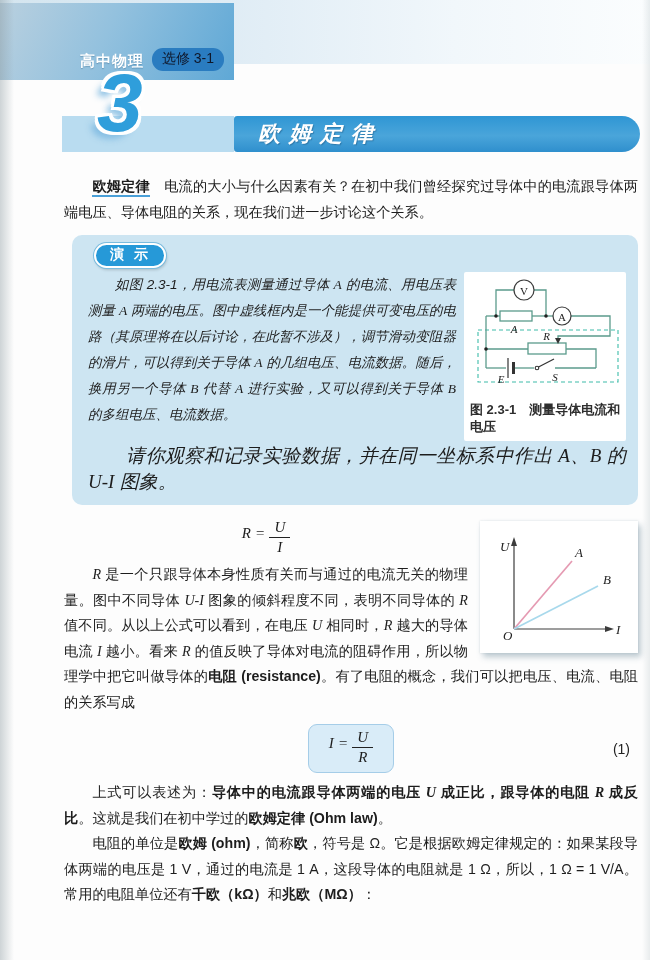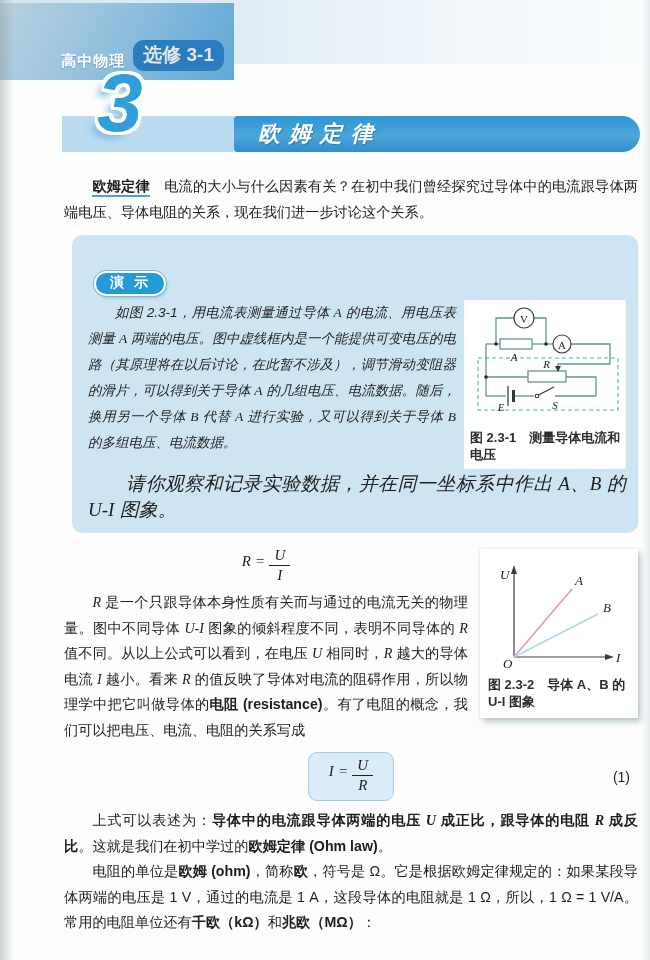--- a/index.html
+++ b/index.html
@@ -18,21 +18,21 @@
 
   
   .top-strip{position:absolute;top:0;left:0;right:0;height:64px;
     background:linear-gradient(to right,#d4e5ef 0%,#dfecf5 35%,#f1f7fb 70%,#fbfdfe 100%);}
   .header-block{position:absolute;top:3px;left:0;width:234px;height:77px;
     background:linear-gradient(115deg,#b9d0df 0%,#93c1de 45%,#5fa8d6 100%);
     display:flex;align-items:flex-end;justify-content:flex-end;
     padding:0 10px 9px 0;box-sizing:border-box;}
   .course-label{color:#fff;font-size:15px;font-weight:bold;letter-spacing:1px;
     text-shadow:0 1px 1px rgba(30,80,120,.35);}
-  .module-badge{background:#2a7cc0;color:#e5e5e5;font-size:19px;font-weight:bold;
+  .module-badge{background:#2a7cc0;color:#0f172a;font-size:14px;font-weight:normal;
     border-radius:11px;padding:2px 10px 3px;margin-left:8px;white-space:nowrap;}
 
   .chapter-band{position:absolute;left:62px;top:116px;width:172px;height:36px;background:#b9dcf0;}
   .chapter-num{position:absolute;left:97px;top:62px;line-height:1;
     font-size:82px;font-weight:bold;font-style:italic;color:#2f9edb;z-index:3;
     text-shadow:3px 3px 0 #fff,-3px 3px 0 #fff,3px -3px 0 #fff,-3px -3px 0 #fff,
       3px 0 0 #fff,-3px 0 0 #fff,0 3px 0 #fff,0 -3px 0 #fff,
       -7px 7px 6px rgba(125,185,225,.85);}
   .chapter-bar{position:absolute;left:234px;top:116px;right:10px;height:36px;
     background:linear-gradient(to bottom,#2f96d4 0%,#4aa5da 55%,#2f8fcd 100%);
@@ -49,21 +49,21 @@
   .i{font-family:"Liberation Serif","DejaVu Serif",serif;font-style:italic;}
   .u{font-weight:bold;border-bottom:2.5px solid #4aa0d8;padding-bottom:1px;}
   .intro{margin-top:8px;}
 
   
   .demo{margin:10px 0 0 8px;background:#cde5f2;border-radius:10px;
     padding:8px 12px 10px 16px;}
   .demo-badge{display:inline-block;background:#2699d8;color:#fff;
     border:2px solid #fff;box-shadow:0 0 0 1px #7bbcde,1px 2px 3px rgba(0,0,0,.18);
     border-radius:15px;padding:1px 6px 2px 14px;font-size:14px;font-weight:bold;
-    letter-spacing:10px;margin-left:6px;margin-top:28px;}
+    letter-spacing:10px;margin-left:6px;}
   .demo-flex{display:flex;gap:8px;margin-top:4px;}
   .demo-text{flex:1;font-size:13.5px;line-height:26px;text-align:justify;
     font-style:italic;}
   .demo-text p{text-indent:2em;}
   .demo-p2{font-size:19px;line-height:26px;text-indent:2em;font-style:italic;
     text-align:justify;margin-top:2px;}
   .fig1-card{width:162px;background:#fff;border-radius:2px;
     padding:4px 4px 6px 6px;box-sizing:border-box;align-self:flex-start;}
   .fig-caption{font-size:13px;font-weight:bold;line-height:17px;color:#2e2e2e;
     font-style:normal;margin-top:3px;}
@@ -182,21 +182,20 @@
         <polygon points="26,8 23,17 29,17" fill="#3c3c3c"></polygon>
         <polygon points="126,100 117,97 117,103" fill="#3c3c3c"></polygon>
         <line x1="26" y1="100" x2="84" y2="32" stroke="#e59ab2" stroke-width="1.7"></line>
         <line x1="26" y1="100" x2="110" y2="57" stroke="#a8d9ec" stroke-width="1.7"></line>
         <text x="12" y="22" font-size="13" font-style="italic" fill="#222">U</text>
         <text x="128" y="105" font-size="13" font-style="italic" fill="#222">I</text>
         <text x="15" y="111" font-size="13" font-style="italic" fill="#222">O</text>
         <text x="87" y="28" font-size="13" font-style="italic" fill="#222">A</text>
         <text x="115" y="55" font-size="13" font-style="italic" fill="#222">B</text>
       </svg>
-      <div class="fig-caption">图 2.3-2　导体 A、B 的 U-I 图象</div>
     </div>
 
 
     <div class="formula-line">
       <span class="fvar">R</span>
       <span class="fvar">=</span>
       <span class="frac"><span class="fnum">U</span><span class="fden">I</span></span>
     </div>
 
     <p class="para"><span class="i">R</span><span> 是一个只跟导体本身性质有关而与通过的电流无关的物理量。图中不同导体 </span><span class="i">U-I</span><span> 图象的倾斜程度不同，表明不同导体的 </span><span class="i">R</span><span> 值不同。从以上公式可以看到，在电压 </span><span class="i">U</span><span> 相同时，</span><span class="i">R</span><span> 越大的导体电流 </span><span class="i">I</span><span> 越小。看来 </span><span class="i">R</span><span> 的值反映了导体对电流的阻碍作用，所以物理学中把它叫做导体的</span><span class="b">电阻 (resistance)</span><span>。有了电阻的概念，我们可以把电压、电流、电阻的关系写成</span></p>

